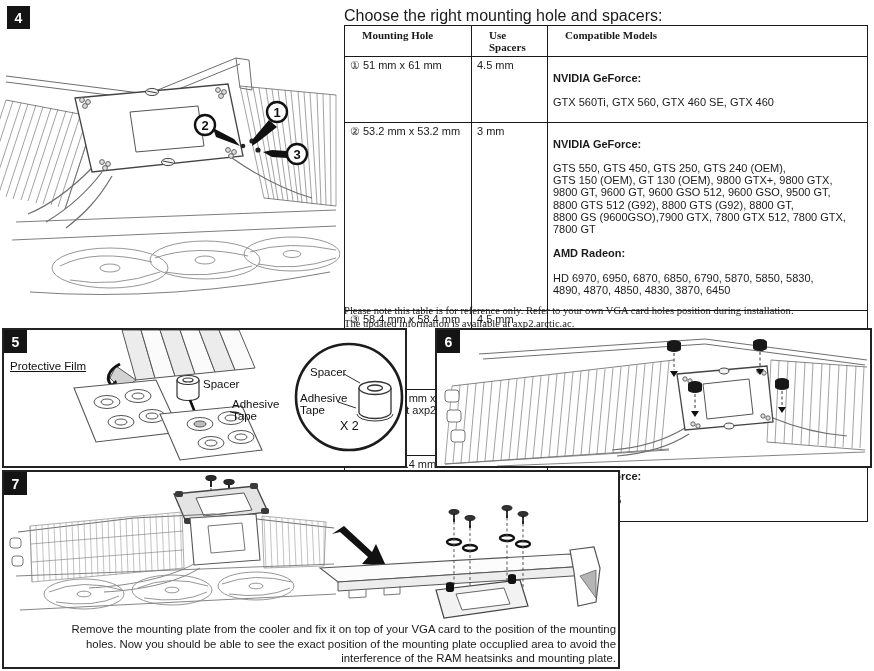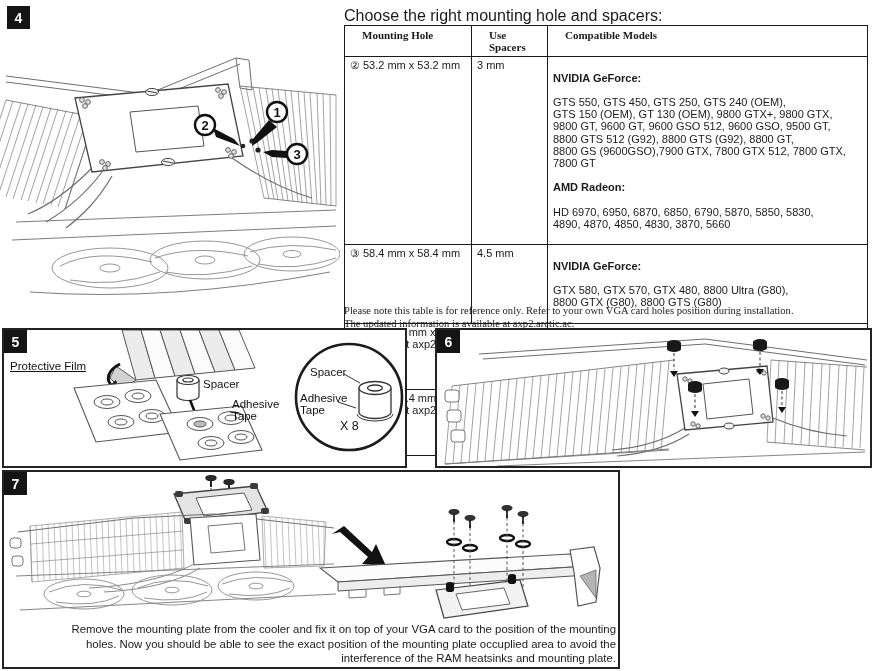--- a/index.html
+++ b/index.html
@@ -104,33 +104,41 @@
         <col style="width:76px">
         <col>
       </colgroup>
     <tbody>
         <tr>
       <th>Mounting Hole</th>
       <th>Use Spacers</th>
       <th>Compatible Models</th>
     </tr>
     <tr>
+      <td>① 51 mm x 61 mm</td>
+      <td>4.5 mm</td>
+      <td>
+        <div class="brand">NVIDIA GeForce:</div>
+        <div>GTX 560Ti, GTX 560, GTX 460 SE, GTX 460</div>
+      </td>
+    </tr>
+    <tr>
       <td>② 53.2 mm x 53.2 mm</td>
       <td>3 mm</td>
       <td>
         <div class="brand">NVIDIA GeForce:</div>
         <div>GTS 550, GTS 450, GTS 250, GTS 240 (OEM),
 GTS 150 (OEM), GT 130 (OEM), 9800 GTX+, 9800 GTX,
 9800 GT, 9600 GT, 9600 GSO 512, 9600 GSO, 9500 GT,
 8800 GTS 512 (G92), 8800 GTS (G92), 8800 GT,
 8800 GS (9600GSO),7900 GTX, 7800 GTX 512, 7800 GTX,
 7800 GT</div>
         <div class="brand">AMD Radeon:</div>
         <div>HD 6970, 6950, 6870, 6850, 6790, 5870, 5850, 5830,
-4890, 4870, 4850, 4830, 3870, 5660</div>
+4890, 4870, 4850, 4830, 3870, 6450</div>
       </td>
     </tr>
     <tr>
       <td>③ 58.4 mm x 58.4 mm</td>
       <td>4.5 mm</td>
       <td>
         <div class="brand">NVIDIA GeForce:</div>
         <div>GTX 580, GTX 570, GTX 480, 8800 Ultra (G80),
 8800 GTX (G80), 8800 GTS (G80)</div>
       </td>
@@ -215,21 +223,21 @@
         <path d="M340 44 L356 53 M334 72 L352 78" stroke="#333" stroke-width="1"></path>
       </g>
     </svg>
     <div class="label" style="left:6px;top:30px;text-decoration:underline;">Protective Film</div>
     <div class="label" style="left:199px;top:48px;">Spacer</div>
     <div class="label" style="left:228px;top:68px;">Adhesive</div>
     <div class="label" style="left:228px;top:80px;">Tape</div>
     <div class="label" style="left:306px;top:36px;">Spacer</div>
     <div class="label" style="left:296px;top:62px;">Adhesive</div>
     <div class="label" style="left:296px;top:74px;">Tape</div>
-    <div class="label" style="left:336px;top:90px;font-size:12.5px;">X 8</div>
+    <div class="label" style="left:336px;top:90px;font-size:12.5px;">X 2</div>
   </div>
 
   <div class="panel" style="left:435px;top:328px;width:437px;height:140px;">
     <div class="badge" style="left:0;top:0;">6</div>
     <svg width="433" height="136" viewBox="0 0 433 136">
       <path d="M42 24 L268 9 L430 30 M46 29 L268 14 L428 35" stroke="#6e6e6e" stroke-width="1" fill="none"></path>
       <g stroke="#8a8a8a" stroke-width="0.8" fill="none">
         <path d="M15 56 L8 134 M23 55 L16 133 M31 54 L24 133 M39 53 L32 132 M47 52 L40 132 M55 51 L48 131 M64 50 L56 131 M72 49 L64 130 M80 49 L72 130 M88 48 L80 129 M96 47 L88 129 M104 46 L96 128 M112 45 L104 128 M120 44 L112 127 M128 43 L120 127 M136 42 L128 126 M144 41 L136 126 M152 40 L144 125 M160 40 L152 125 M168 39 L160 124 M176 38 L168 124 M184 37 L176 123 M192 36 L184 123 M200 35 L192 122 M208 34 L200 122 M216 33 L208 121 M224 32 L216 121 M232 31 L224 120"></path>
         <path stroke="#666" d="M15 56 L237 30 M8 134 L232 119"></path>
       </g>

